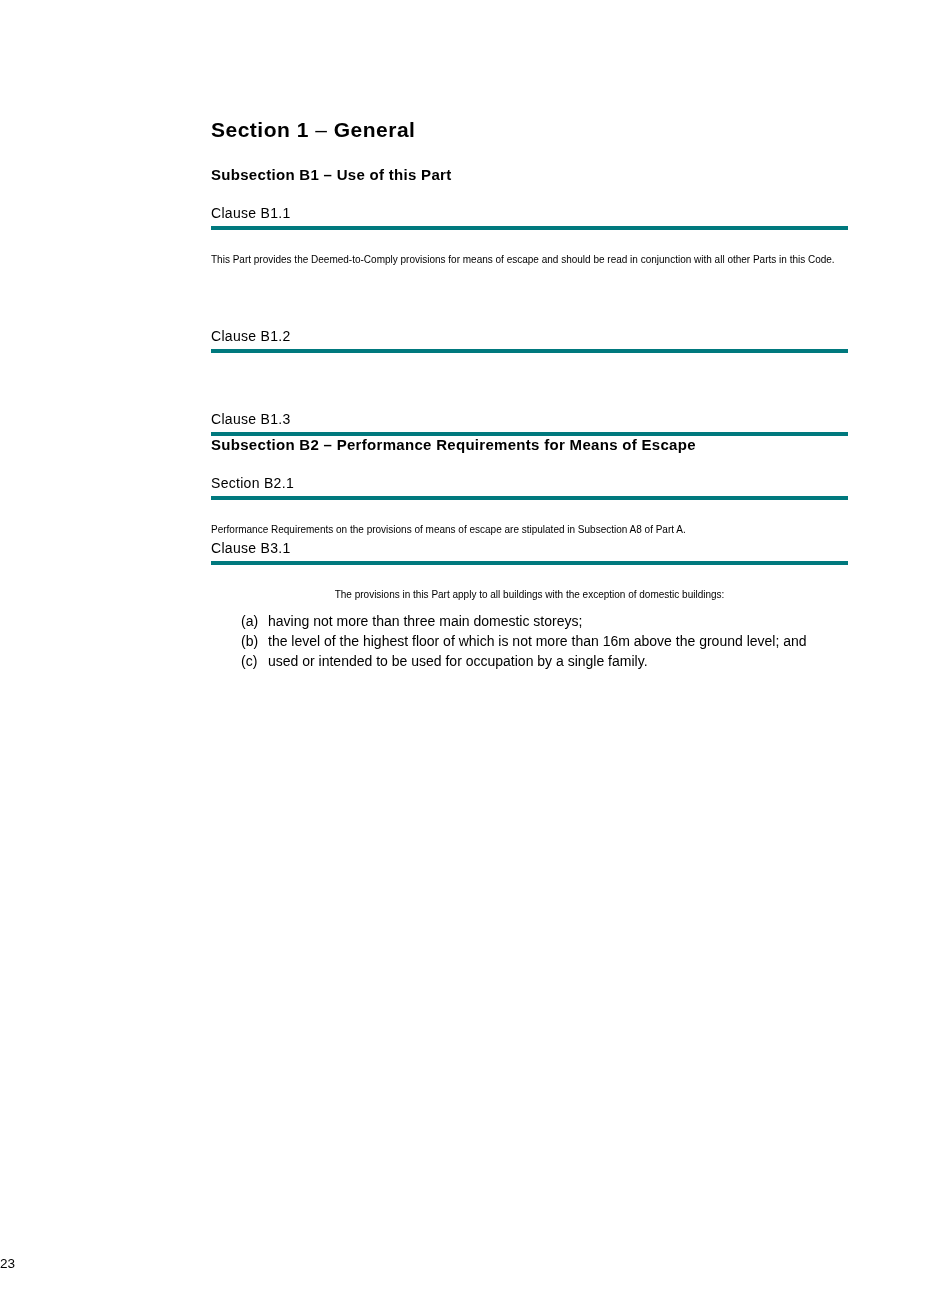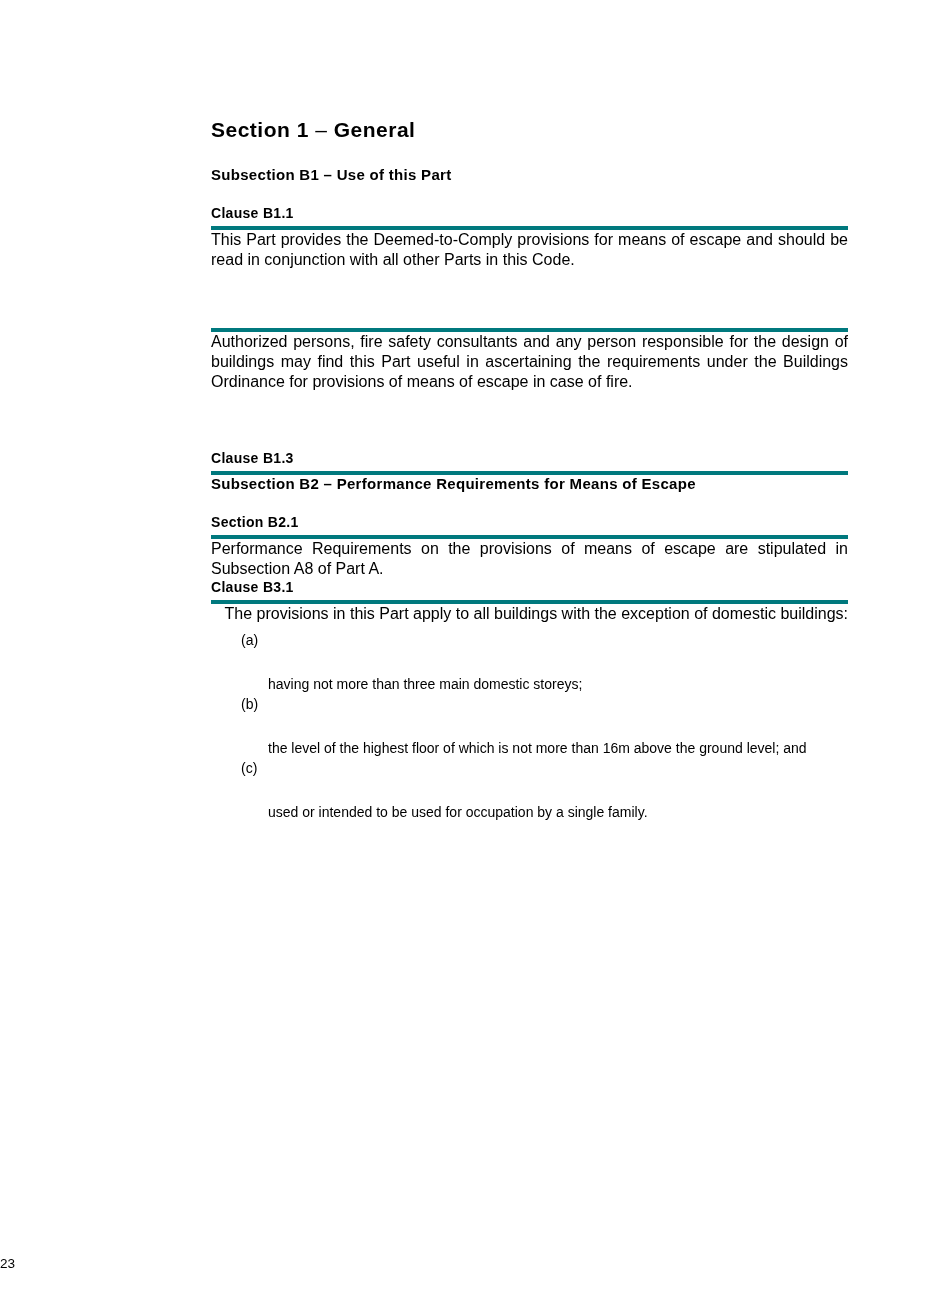--- a/index.html
+++ b/index.html
@@ -47,54 +47,53 @@
   }
   .clause {
     margin: 0 0 58px 0;
   }
   .clause:last-child {
     margin-bottom: 0;
   }
   .clause-heading {
     font-size: 14px;
     line-height: 17px;
-    font-weight: bold;
+    font-weight: normal;
     letter-spacing: 0.3px;
     margin: 0;
   }
   .clause-rule {
     height: 4px;
     background: var(--accent);
     margin-top: 4px;
   }
   .clause-body {
-    font-size: 16px;
+    font-size: 10px;
     line-height: 20px;
-    margin-top: 0;
+    margin-top: 20px;
     text-align: justify;
   }
   .clause-body.single-line {
-    text-align: right;
+    text-align: center;
   }
   .clause-list {
     margin-top: 6px;
     list-style: none;
   }
   .list-item {
     display: flex;
     margin-left: 30px;
     font-size: 14px;
     line-height: 20px;
   }
   .list-label {
     flex: 0 0 27px;
   }
   .list-text {
     flex: 1 1 auto;
-    margin-top: 44px;
   }
   .page-number {
     position: absolute;
     top: 1256px;
     left: 0;
     right: 0;
     text-align: left;
     font-size: 13.5px;
     line-height: 16px;
   }
@@ -110,22 +109,22 @@
     <section>
       <h2 class="subsection-heading">Subsection B1 – Use of this Part</h2>
 
       <div class="clause">
         <h3 class="clause-heading">Clause B1.1</h3>
         <div class="clause-rule"></div>
         <p class="clause-body">This Part provides the Deemed-to-Comply provisions for means of escape and should be read in conjunction with all other Parts in this Code.</p>
       </div>
 
       <div class="clause">
+        <h3 class="clause-heading">Clause B1.2</h3>
         <div class="clause-rule"></div>
-        <p class="clause-body">Authorized persons, fire safety consultants and any person responsible for the design of buildings may find this Part useful in ascertaining the requirements under the Buildings Ordinance for provisions of means of escape in case of fire.</p>
       </div>
 
       <div class="clause">
         <h3 class="clause-heading">Clause B1.3</h3>
         <div class="clause-rule"></div>
       </div>
     </section>
 
     <section>
       <h2 class="subsection-heading">Subsection B2 – Performance Requirements for Means of Escape</h2>

